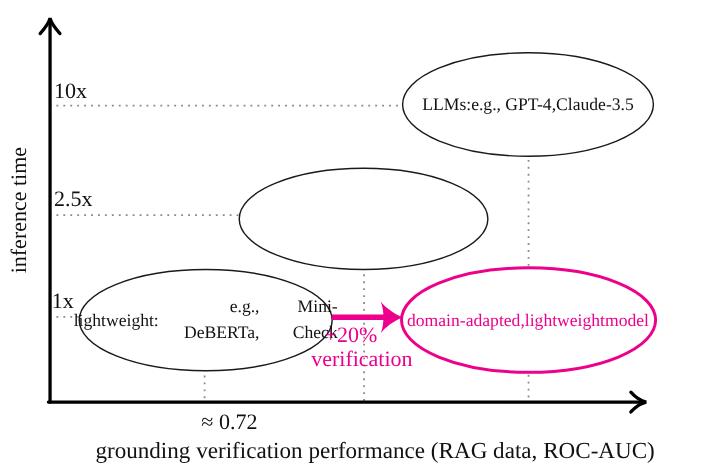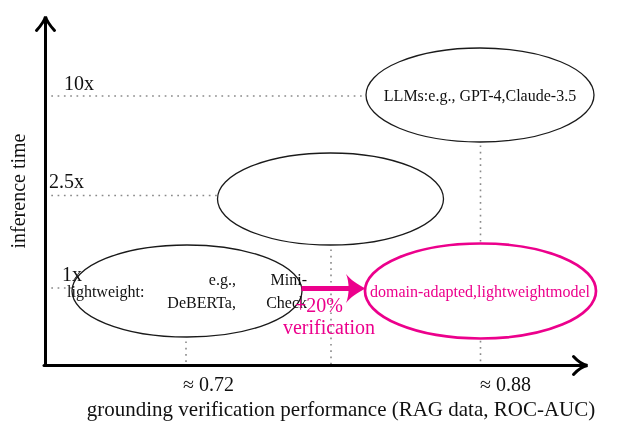--- a/index.html
+++ b/index.html
@@ -83,26 +83,25 @@
       <path d="M573.5,356.5 C578,361.5 582.5,364.5 587.5,365.5 C582.5,366.5 578,369.5 573.5,374.5"></path>
     </g>
 
     <g>
       <line x1="301.5" y1="288.5" x2="352" y2="288.5" stroke="#ec008c" stroke-width="5"></line>
       <path d="M366,288.5 C357,284.5 350.5,279.5 346,274 C349.5,281.5 349.5,295.5 346,303 C350.5,297.5 357,292.5 366,288.5 Z" fill="#ec008c"></path>
     </g>
   </svg>
 
   <div class="ylabel">inference time</div>
-  <div class="txt tick" style="left:64px; top:72px;">10x</div>
+  <div class="txt tick" style="left:49px; top:72px;">10x</div>
   <div class="txt tick" style="left:49px; top:170px;">2.5x</div>
-  <div class="txt tick" style="left:47px; top:263px;padding-left:15px;">1x</div>
+  <div class="txt tick" style="left:47px; top:263px;">1x</div>
 
   <div class="txt tick xtick" style="left:134px; top:373px; width:100px;">≈ 0.72</div>
-  <div class="txt tick xtick" style="left:431px; top:373px; width:100px;">≈ 0.88</div>
   <div class="xlabel">grounding verification performance (RAG data, ROC-AUC)</div>
 
   <div class="node" style="left:360px; top:59px;">
     <span>LLMs:</span>
     <span>e.g., GPT-4,</span>
     <span>Claude-3.5</span>
   </div>
 
 
   <div class="node" style="left:67px; top:255px;text-align:right;">

